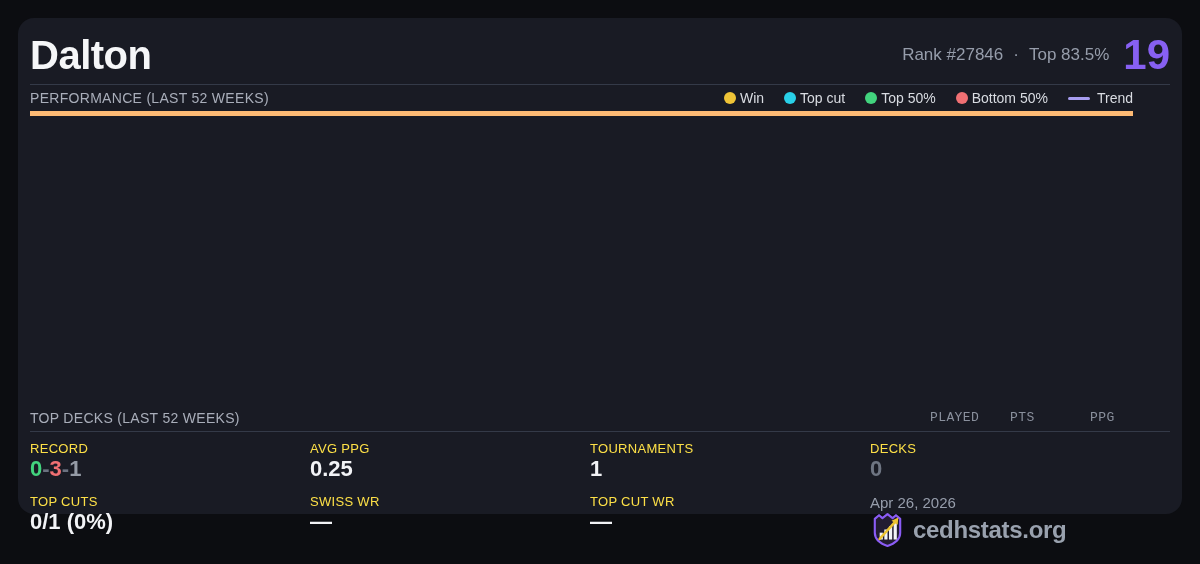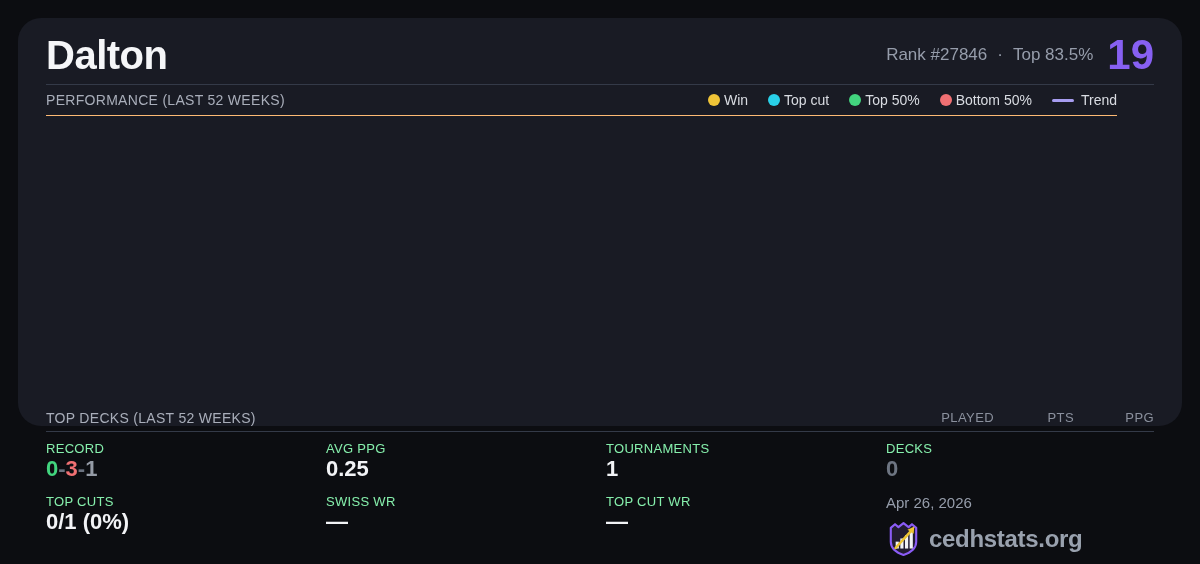--- a/index.html
+++ b/index.html
@@ -5,73 +5,73 @@
   * { margin:0; padding:0; box-sizing:border-box; }
   html,body { width:1200px; height:564px; }
   body {
     background:#0c0d11;
     font-family:"Liberation Sans","DejaVu Sans",sans-serif;
     -webkit-font-smoothing:antialiased;
     overflow:hidden;
   }
   .card {
     position:absolute; left:18px; top:18px;
-    width:1164px; height:408px;
+    width:1164px; height:496px;
     background:#191b24;
-    border-radius:23px;
-    padding:0 28px;
+    border-radius:16px;
+    padding:0 12px;
   }
   
   .title-row {
     height:67px;
     display:flex; align-items:center; justify-content:space-between;
     padding-top:8px;
     border-bottom:1px solid #343a48;
   }
   .page-title {
     font-size:40px; font-weight:700; color:#f5f6f8; letter-spacing:-0.5px;
   }
   .rank-group { display:flex; align-items:center; gap:14px;text-align:right; }
   .rank-text { font-size:17px; color:#969dab; display:flex; align-items:center; gap:10px; }
   .big-number { font-size:42px; font-weight:700; color:#8760f2; line-height:1; }
   
   .perf-row {
     height:31px; margin-right:37px;
     display:flex; align-items:center; justify-content:space-between;
-    border-bottom:1px solid #fdba74;
+    border-bottom:5px solid #fdba74;
   }
   .section-title { font-size:14px; color:#a9aeba; letter-spacing:0.3px; }
   .legend { display:flex; align-items:center; gap:20px; }
   .legend-item { display:flex; align-items:center; gap:4px; font-size:14px; color:#d9dce2; }
   .legend-dot { width:12px; height:12px; border-radius:50%; flex:none; }
   .legend-line { width:22px; height:3px; border-radius:2px; flex:none; margin-right:3px; }
   
   .chart-area { height:288px; }
   
   .topdecks-row {
     height:28px;
     display:flex; align-items:center; justify-content:space-between;
     border-bottom:1px solid #343a48;
   }
   .deck-cols { display:flex; }
-  .deck-col { width:80px; text-align:right; font-size:13px; color:#8a909d; letter-spacing:0.4px; }
+  .deck-col { width:80px; text-align:left; font-size:13px; color:#8a909d; letter-spacing:0.4px;font-family:Liberation Mono, monospace; }
   
   .stats-area { padding-top:2px; }
   .stats-row { display:grid; grid-template-columns:280px 280px 280px 1fr; height:53px; }
-  .stat-label { font-size:13px; color:#86efac; letter-spacing:0.3px; padding-top:7px; }
+  .stat-label { font-size:13px; color:#fde047; letter-spacing:0.3px; padding-top:7px; }
   .stat-value { font-size:22px; font-weight:700; color:#f2f3f6; line-height:1.1; margin-top:1px; }
   .val-win  { color:#42d47e; }
   .val-loss { color:#f07073; }
   .val-draw { color:#959ba6; }
   .val-sep  { color:#6b7280; }
   .val-dim  { color:#6e7582; }
   
   .footer-cell { display:flex; flex-direction:column; align-items:flex-start; }
   .footer-date { font-size:15px; color:#969dab; padding-top:7px; }
-  .brand-row { display:flex; align-items:center; gap:8px; margin-top:10px; }
+  .brand-row { display:flex; align-items:center; gap:8px; margin-top:1px; }
   .brand-text { font-size:24px; font-weight:700; color:#99a1ae; letter-spacing:-0.3px; }
   .brand-logo { width:35px; height:36px; }
 </style>
 </head>
 <body>
 
 <div class="card">
 
   <div class="title-row">
     <div class="page-title">Dalton</div>

